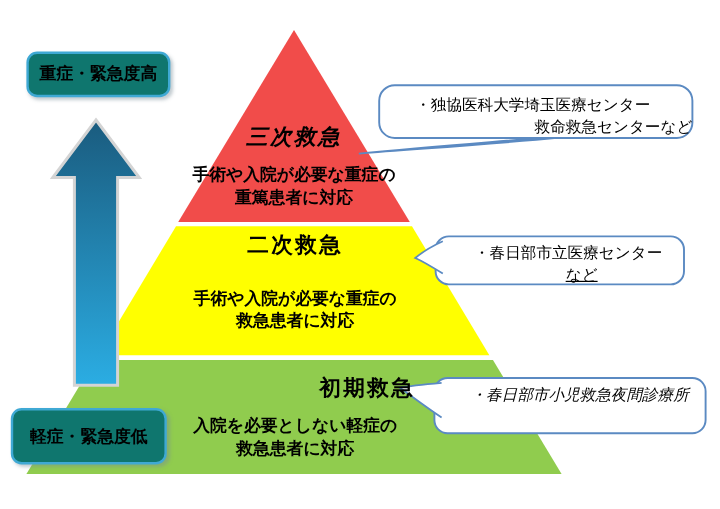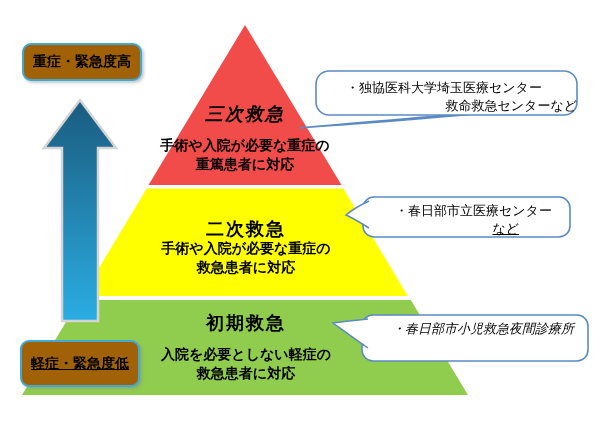--- a/index.html
+++ b/index.html
@@ -5,21 +5,21 @@
   html,body{margin:0;padding:0;background:#fff;}
   .canvas{
     position:relative;width:600px;height:424px;background:#ffffff;overflow:hidden;
     font-family:"Liberation Sans","DejaVu Sans",sans-serif;color:#000;
   }
   .layer{position:absolute;left:0;top:0;}
   .txt{position:absolute;text-align:center;white-space:nowrap;}
   .tier-heading{font-size:18px;font-weight:bold;letter-spacing:2px;}
   .tier-desc{font-size:14px;font-weight:bold;line-height:18.5px;}
   .label-box{
-    position:absolute;background:#a16207;border:2.5px solid #3fa9d4;border-radius:9px;
+    position:absolute;background:#0f766e;border:2.5px solid #3fa9d4;border-radius:9px;
     display:flex;align-items:center;justify-content:center;
     font-size:14px;font-weight:bold;box-sizing:border-box;
     box-shadow:2px 2px 3px rgba(120,140,150,.45);white-space:nowrap;
   }
   .callout-text{position:absolute;font-size:13px;line-height:18px;}
   .callout-text .cl{padding-left:10px;white-space:nowrap;margin-left:20px;}
   .callout-text .cl2-right{text-align:right;padding-left:0;}
 </style>
 </head>
 <body>
@@ -49,42 +49,42 @@
     <rect x="362" y="315" width="226" height="46" rx="11" ry="11" fill="#ffffff" stroke="#5b8ac2" stroke-width="1.6"></rect>
     <path d="M 368,319 C 352,320.5 342,321.5 333,323 C 344,331 356,340 368,348" fill="#ffffff" stroke="#5b8ac2" stroke-width="1.5"></path>
   </svg>
 
   <div class="txt tier-heading" style="left:145px;top:102px;width:200px;font-style:italic;">三次救急</div>
   <div class="txt tier-desc" style="left:125px;top:136px;width:240px;">
     <div>手術や入院が必要な重症の</div>
     <div>重篤患者に対応</div>
   </div>
 
-  <div class="txt tier-heading" style="left:146px;top:217px;width:200px;">二次救急</div>
+  <div class="txt tier-heading" style="left:146px;top:192px;width:200px;">二次救急</div>
   <div class="txt tier-desc" style="left:126px;top:239px;width:240px;text-align:center;">
     <div>手術や入院が必要な重症の</div>
     <div>救急患者に対応</div>
   </div>
 
-  <div class="txt tier-heading" style="left:146px;top:311px;width:200px;">初期救急</div>
+  <div class="txt tier-heading" style="left:146px;top:311px;width:200px;text-align:right;">初期救急</div>
   <div class="txt tier-desc" style="left:126px;top:345px;width:240px;">
     <div>入院を必要としない軽症の</div>
     <div>救急患者に対応</div>
   </div>
 
   <div class="callout-text" style="left:316px;top:79px;width:261px;">
     <div class="cl">・独協医科大学埼玉医療センター</div>
     <div class="cl cl2-right" style="">救命救急センターなど</div>
   </div>
 
   <div class="callout-text" style="left:363px;top:202px;width:207px;">
     <div class="cl" style="padding-left:12px;">・春日部市立医療センター</div>
-    <div class="cl cl2-right" style="padding-right:51px;text-decoration:underline;">など</div>
+    <div class="cl cl2-right" style="padding-right:72px;text-decoration:underline;">など</div>
   </div>
 
   <div class="callout-text" style="left:362px;top:320px;width:226px;font-style:italic;">
     <div class="cl">・春日部市小児救急夜間診療所</div>
   </div>
 
   <div class="label-box" style="left:22px;top:43px;width:120px;height:38px;">重症・緊急度高</div>
-  <div class="label-box" style="left:20px;top:340px;width:120px;height:47px;text-decoration:underline;">軽症・緊急度低</div>
+  <div class="label-box" style="left:9px;top:340px;width:130px;height:47px;">軽症・緊急度低</div>
 
 </div>
 
 </body></html>

